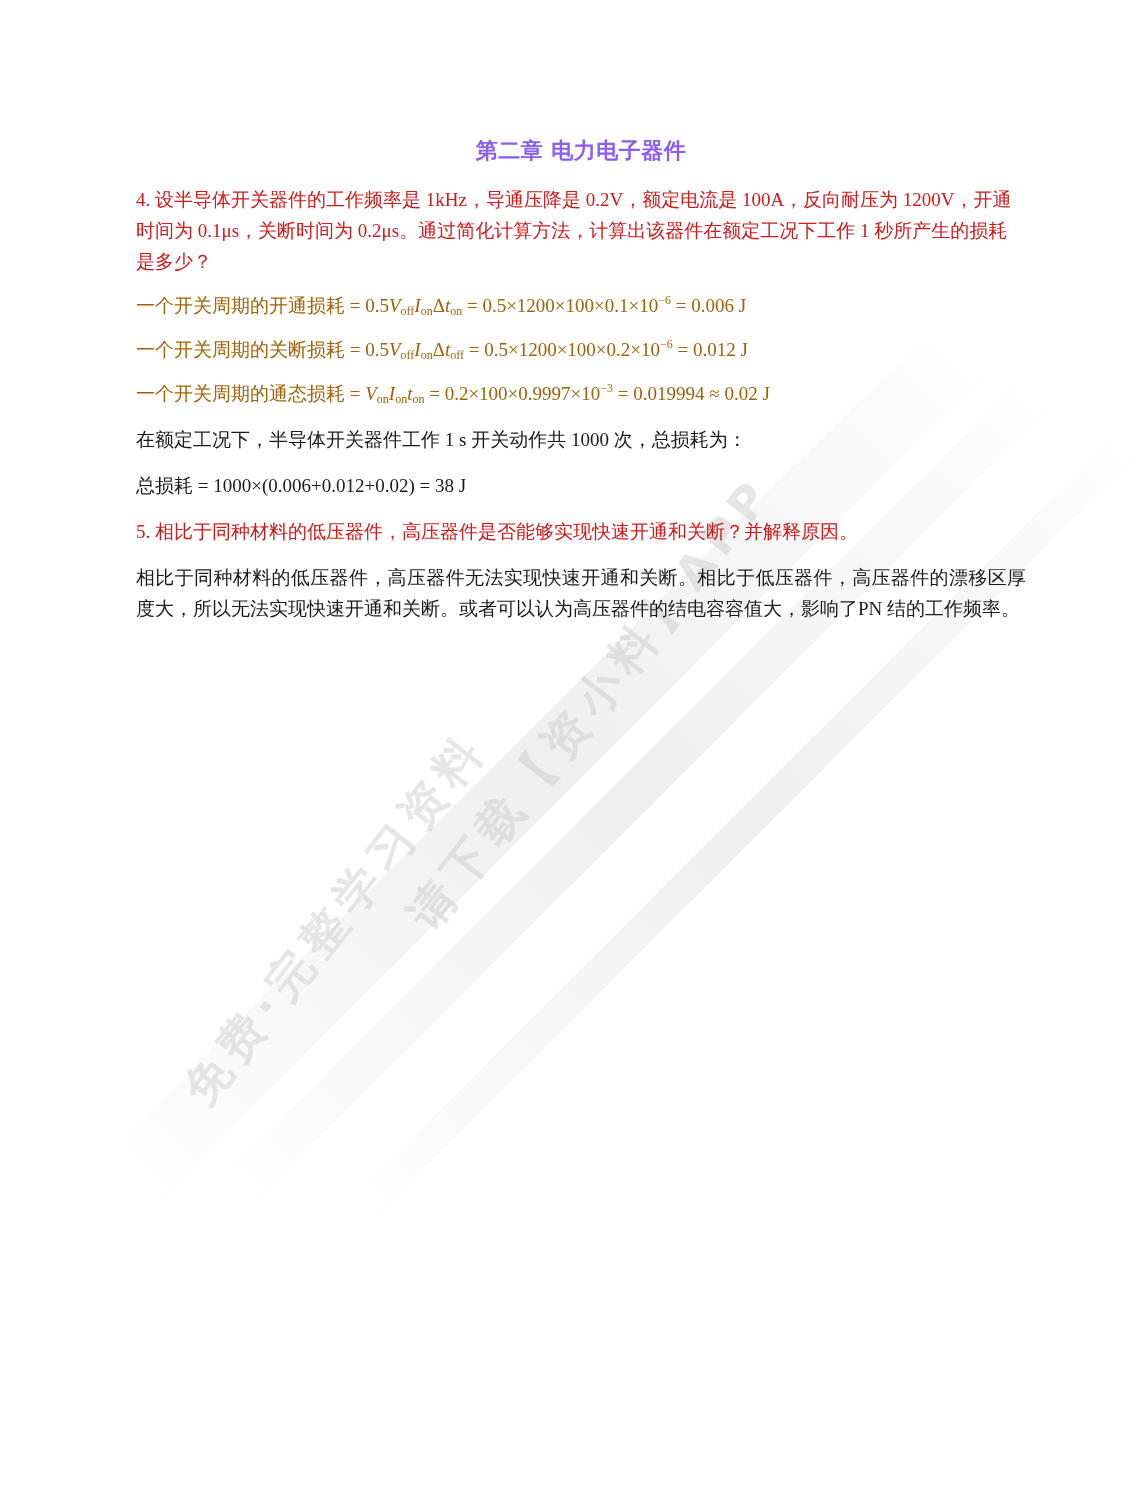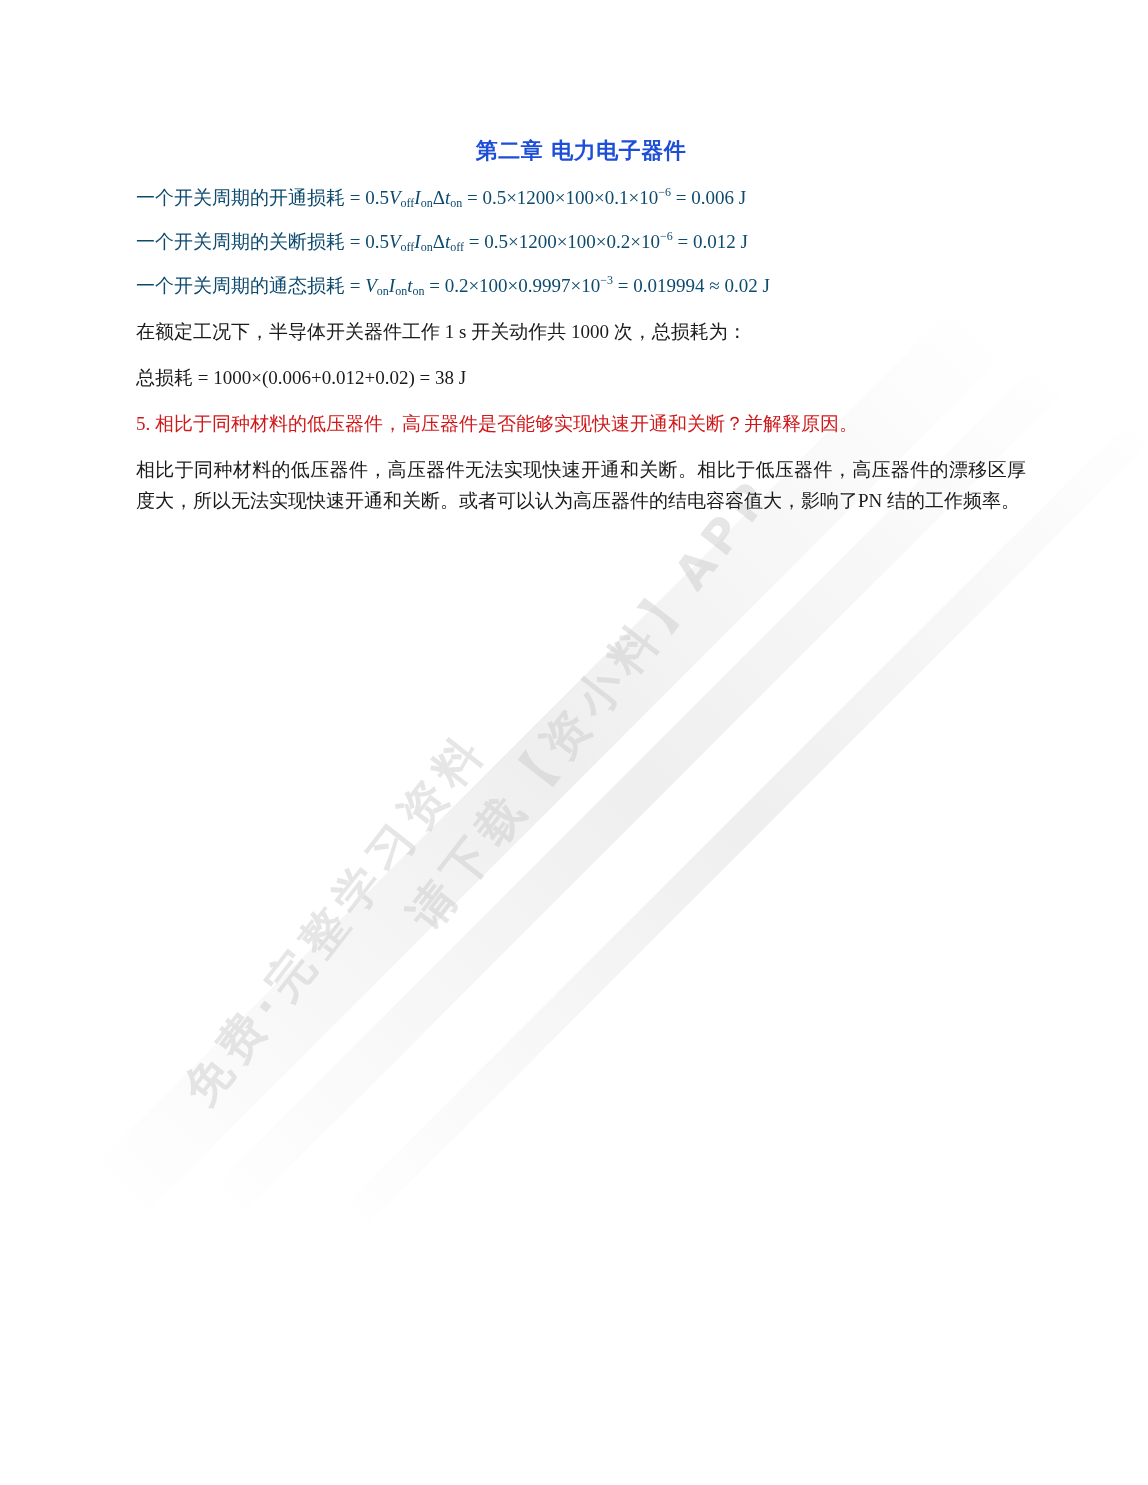--- a/index.html
+++ b/index.html
@@ -59,41 +59,41 @@
       top: 130px;
       width: 890px;
       z-index: 1;
     }
     .title {
       text-align: center;
       font-family: "DejaVu Sans", sans-serif;
       font-weight: bold;
       font-size: 22px;
       margin: 6px 0 18px 0;
-      color: #1d4ed8;
+      color: #8b5cf6;
       letter-spacing: 0.5px;
     }
     .q {
       color: #d0191b;
       font-size: 19px;
       line-height: 31px;
       margin: 0 0 15px 0;
     }
     .a {
       font-size: 19px;
       line-height: 31px;
       margin: 0 0 15px 0;
       color: #1a1a1a;
       text-align: justify;
     }
     .eq {
       font-size: 19px;
       line-height: 28px;
       margin: 0 0 16px 0;
-      color: #0c4a6e;
+      color: #a16207;
       white-space: nowrap;
     }
     .eq i { font-style: italic; }
     .eq sub { font-size: 12px; vertical-align: -3px; line-height: 0; }
     .eq sup { font-size: 12px; vertical-align: 8px; line-height: 0; }
   </style>
 </head>
 <body>
 
 <div class="watermark">
@@ -104,20 +104,21 @@
   <div class="wm-text2">请下载【资小料】APP</div>
 </div>
 
 <div class="content">
   <div class="title">第二章 电力电子器件</div>
 
 
 
 
   <div>
+    <p class="q">4. 设半导体开关器件的工作频率是 1kHz，导通压降是 0.2V，额定电流是 100A，反向耐压为 1200V，开通时间为 0.1μs，关断时间为 0.2μs。通过简化计算方法，计算出该器件在额定工况下工作 1 秒所产生的损耗是多少？</p>
 
     <p class="eq"><span>一个开关周期的开通损耗 = </span><span>0.5</span><i>V</i><sub>off</sub><i>I</i><sub>on</sub><span>Δ</span><i>t</i><sub>on</sub><span> = 0.5×1200×100×0.1×10</span><sup>−6</sup><span> = 0.006 J</span></p>
 
     <p class="eq"><span>一个开关周期的关断损耗 = </span><span>0.5</span><i>V</i><sub>off</sub><i>I</i><sub>on</sub><span>Δ</span><i>t</i><sub>off</sub><span> = 0.5×1200×100×0.2×10</span><sup>−6</sup><span> = 0.012 J</span></p>
 
     <p class="eq"><span>一个开关周期的通态损耗 = </span><span></span><i>V</i><sub>on</sub><i>I</i><sub>on</sub><span></span><i>t</i><sub>on</sub><span> = 0.2×100×0.9997×10</span><sup>−3</sup><span> = 0.019994 ≈ 0.02 J</span></p>
 
     <p class="a">在额定工况下，半导体开关器件工作 1 s 开关动作共 1000 次，总损耗为：</p>
     <p class="a">总损耗 = 1000×(0.006+0.012+0.02) = 38 J</p>
   </div>

